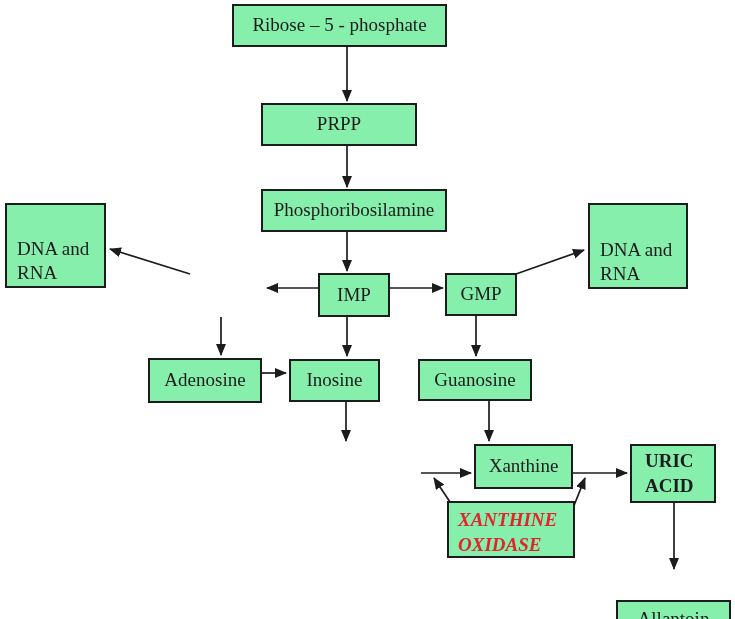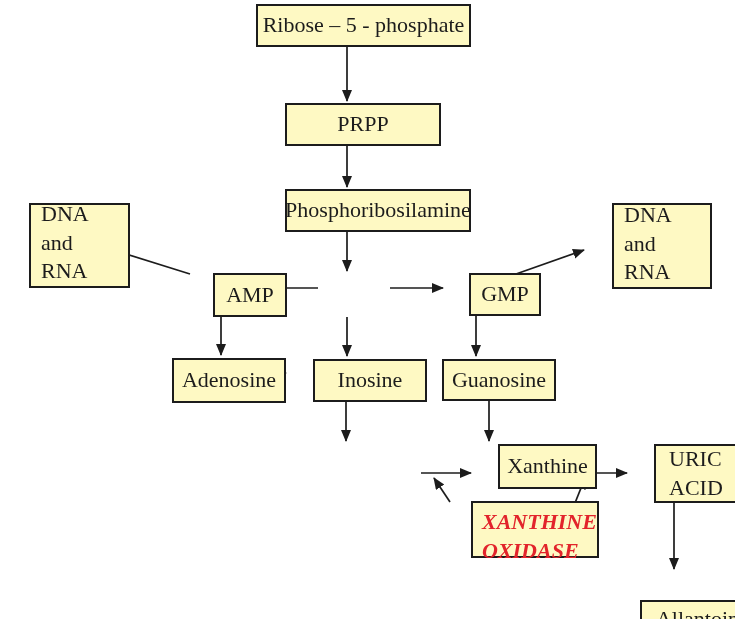--- a/index.html
+++ b/index.html
@@ -7,42 +7,42 @@
     position:relative;
     width:735px;height:619px;
     background:#ffffff;
     font-family:"Liberation Serif","DejaVu Serif",serif;
     color:#1c1c1c;
     overflow:hidden;
   }
   .node{
     position:absolute;
     border:2px solid #1c1c1c;
-    background:#fef9c3;
+    background:#86efac;
     display:flex;
     align-items:center;
     justify-content:center;
-    font-size:22px;
+    font-size:19px;
     line-height:1.3;
     box-sizing:border-box;
     white-space:pre-line;
     text-align:center;
-    margin-left:24px;
   }
   .node .lbl{white-space:pre-line;}
   .top-left{
     align-items:flex-end;
     justify-content:flex-start;
     text-align:left;
     padding:12px 4px 0 10px;
   }
   .mid-left{
     justify-content:flex-start;
     text-align:left;
     padding-left:13px;
+    font-weight:bold;
   }
   .enzyme{
     color:#e2242b;
     font-weight:bold;
     font-style:italic;
     align-items:flex-start;
     justify-content:flex-start;
     text-align:left;
     padding:5px 4px 0 9px;
   }
@@ -90,39 +90,39 @@
 
   <div class="node" style="left:261px;top:103px;width:156px;height:43px">
     <span class="lbl">PRPP</span>
   </div>
 
   <div class="node top-left" style="left:5px;top:203px;width:101px;height:85px">
     <span class="lbl">DNA and
 RNA</span>
   </div>
 
-  <div class="node" style="left:189px;top:273px;width:74px;height:44px">
-    <span class="lbl">AMP</span>
+
+  <div class="node" style="left:318px;top:273px;width:72px;height:44px">
+    <span class="lbl">IMP</span>
   </div>
-
 
   <div class="node" style="left:445px;top:273px;width:72px;height:43px">
     <span class="lbl">GMP</span>
   </div>
 
   <div class="node top-left" style="left:588px;top:203px;width:100px;height:86px">
     <span class="lbl">DNA and
 RNA</span>
   </div>
 
   <div class="node" style="left:148px;top:358px;width:114px;height:45px">
     <span class="lbl">Adenosine</span>
   </div>
 
-  <div class="node" style="left:289px;top:359px;width:114px;height:43px">
+  <div class="node" style="left:289px;top:359px;width:91px;height:43px">
     <span class="lbl">Inosine</span>
   </div>
 
   <div class="node" style="left:418px;top:359px;width:114px;height:42px">
     <span class="lbl">Guanosine</span>
   </div>
 
 
   <div class="node" style="left:474px;top:444px;width:99px;height:45px">
     <span class="lbl">Xanthine</span>

